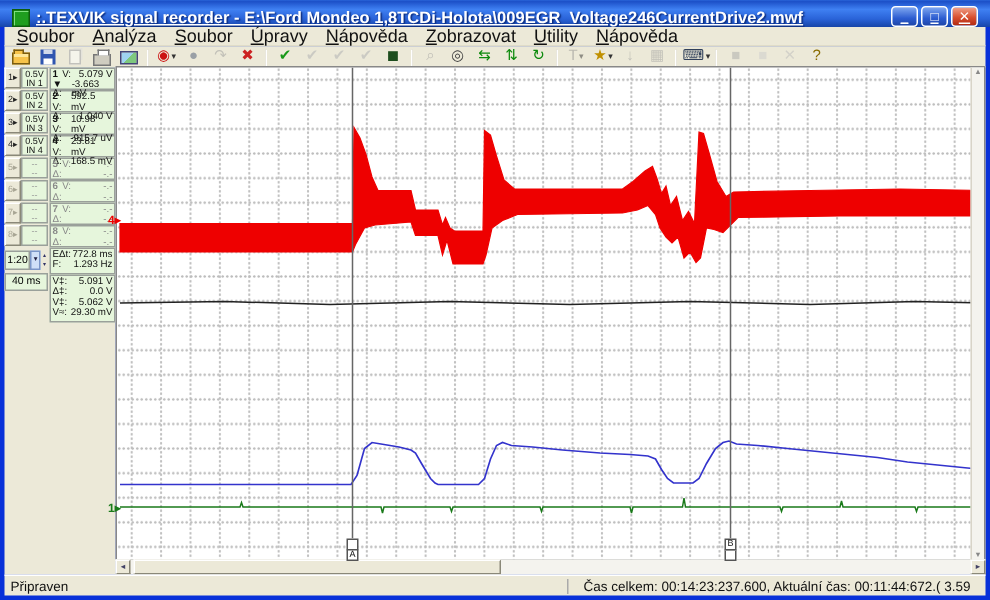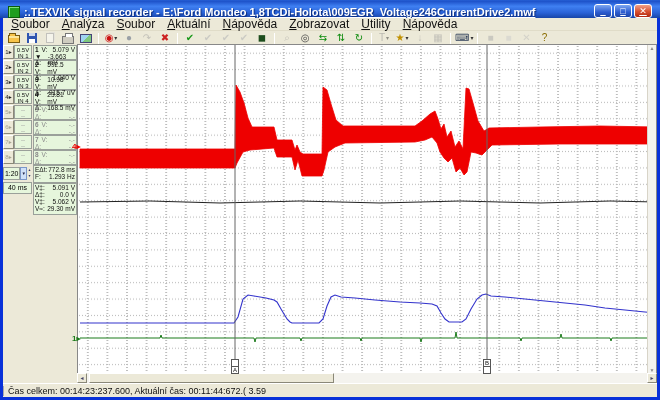--- a/index.html
+++ b/index.html
@@ -92,42 +92,42 @@
     display:flex;align-items:stretch;}
   .hs-btn{width:10px;background:#ece9d8;border:1px solid #fff;border-right-color:#8a8878;
     border-bottom-color:#8a8878;font-size:5px;line-height:8px;text-align:center;color:#446;}
   .hs-track{flex:1;position:relative;}
   .hs-thumb{position:absolute;left:2px;top:0;width:245px;height:10px;background:#ece9d8;
     border:1px solid #fff;border-right-color:#8a8878;border-bottom-color:#8a8878;}
   
   .statusbar{position:absolute;left:3px;top:383px;width:654px;height:14px;background:#ece9d8;
     display:flex;align-items:center;font-size:9px;color:#111;border-top:1px solid #fff;}
   .status-left{flex:1;padding-left:4px;}
-  .status-right{border-left:1px solid #aaa;padding:0 4px;white-space:nowrap;}
+  .status-right{border-left:1px solid #aaa;padding:0 10px;white-space:nowrap;}
 </style>
 </head>
 <body>
 
 <div class="win">
 
   <div class="titlebar">
     <span class="app-icon"></span>
     <span class="title-text">:.TEXVIK  signal recorder - E:\Ford Mondeo 1,8TCDi-Holota\009EGR_Voltage246CurrentDrive2.mwf</span>
     <span class="winbtns">
       <span class="wbtn">_</span>
       <span class="wbtn">□</span>
       <span class="wbtn close">✕</span>
     </span>
   </div>
 
   <div class="menubar" id="menubar">
       <span class="menu-item">Soubor</span>
       <span class="menu-item">Analýza</span>
       <span class="menu-item">Soubor</span>
-      <span class="menu-item">Aktuální</span>
+      <span class="menu-item">Úpravy</span>
       <span class="menu-item">Nápověda</span>
       <span class="menu-item">Zobrazovat</span>
       <span class="menu-item">Utility</span>
       <span class="menu-item">Nápověda</span>
     </div>
   <div class="toolbar" id="toolbar">
       <span class="tb-btn">
         <span class="ic ic-folder"></span>
       </span>
       <span class="tb-btn">
@@ -423,16 +423,17 @@
 
   <div class="hscroll">
     <div class="hs-btn">◄</div>
     <div class="hs-track">
       <div class="hs-thumb"></div>
     </div>
     <div class="hs-btn">►</div>
   </div>
 
   <div class="statusbar">
+    <span class="status-left">Připraven</span>
     <span class="status-right">Čas celkem: 00:14:23:237.600, Aktuální čas: 00:11:44:672.( 3.59</span>
   </div>
 
 </div>
 
 </body></html>

